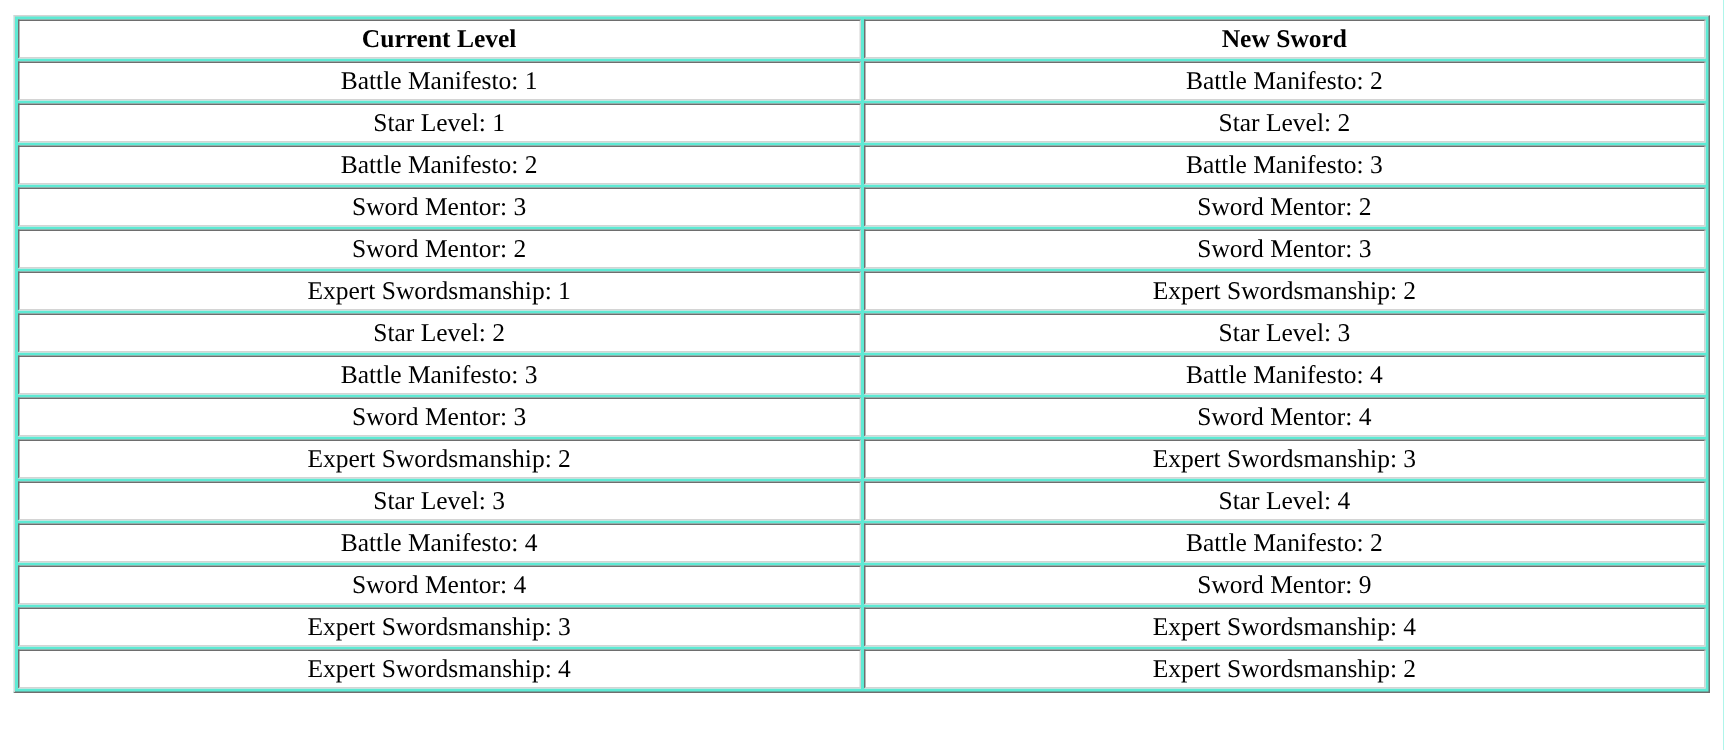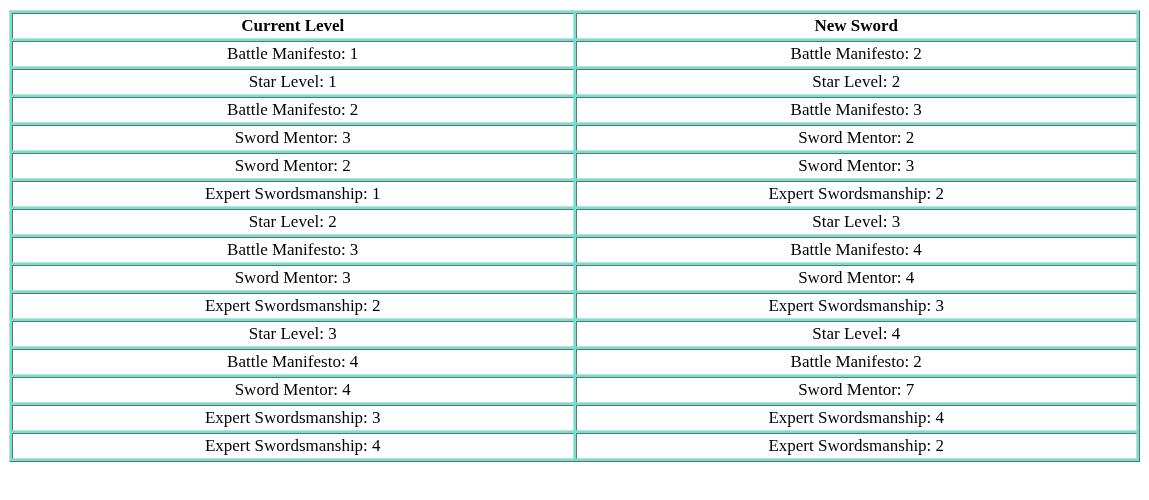--- a/index.html
+++ b/index.html
@@ -91,21 +91,21 @@
     <tr>
       <td>Star Level: 3</td>
       <td>Star Level: 4</td>
     </tr>
     <tr>
       <td>Battle Manifesto: 4</td>
       <td>Battle Manifesto: 2</td>
     </tr>
     <tr>
       <td>Sword Mentor: 4</td>
-      <td>Sword Mentor: 7</td>
+      <td>Sword Mentor: 9</td>
     </tr>
     <tr>
       <td>Expert Swordsmanship: 3</td>
       <td>Expert Swordsmanship: 4</td>
     </tr>
     <tr>
       <td>Expert Swordsmanship: 4</td>
       <td>Expert Swordsmanship: 2</td>
     </tr>
   </tbody>

